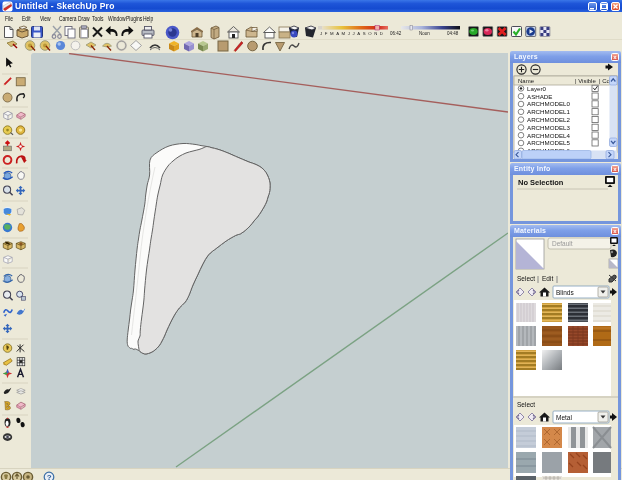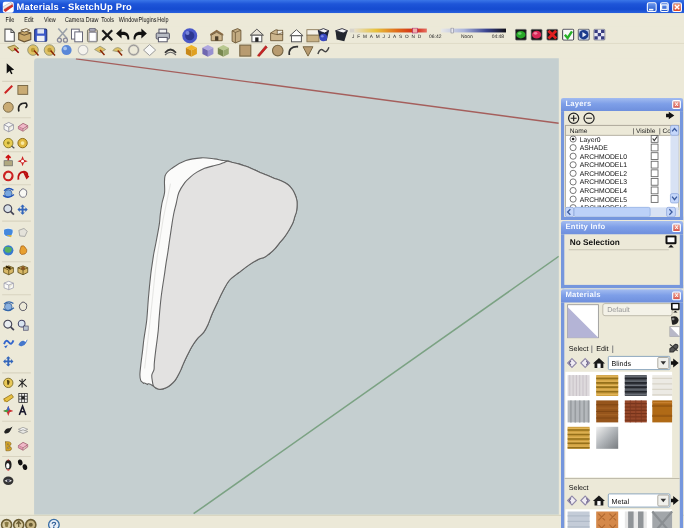--- a/index.html
+++ b/index.html
@@ -18,32 +18,32 @@
 #tb1 { left:0; top:24px; width:622px; height:16px; background:#ece9d8; border-bottom:1px solid #e0dcc8; }
 #tb2 { left:0; top:40px; width:622px; height:13px; background:#ece9d8; }
 .ic { position:absolute; }
 
 #leftbar { left:0; top:53px; width:31px; height:414px; background:#ece9d8; }
 
 #canvas { left:31px; top:53px; width:477px; height:415px; background:#c5cfd0; border-radius:3px 0 0 0; }
 
 #statusbar { left:0; top:468px; width:622px; height:12px; background:#ece9d8; border-top:1px solid #d8d4c0; }
 
-.pw { background:#ece9d8; border:3px solid #7596dd; border-top:none;margin-top:38px; }
+.pw { background:#ece9d8; border:3px solid #7596dd; border-top:none; }
 .pwtitle { position:absolute; left:-3px; top:-12px; height:12px; color:#f4f8ff; font-weight:bold;
   font-size:7px; padding:2px 0 0 4px; letter-spacing:0.2px;
   background:linear-gradient(#a3bcf0 0%, #7e9fe8 45%, #6e8fdd 100%); border-radius:2px 2px 0 0; }
 .pwx { position:absolute; top:-10px; width:8px; height:8px; background:linear-gradient(#f2a695,#d9564a);
   border:1px solid #fff; border-radius:1.5px; color:#fff; font-size:6px; font-weight:bold;
   text-align:center; line-height:6px; }
 </style>
 </head>
 <body>
 <div id="titlebar" class="abs"></div>
-<div id="titletext" class="abs">Materials - SketchUp Pro</div>
+<div id="titletext" class="abs">Untitled - SketchUp Pro</div>
 <svg class="abs" style="left:2px;top:1px" width="11" height="11" viewBox="0 0 11 11">
   <rect x="0.5" y="0.5" width="10" height="10" rx="2" fill="#fff"></rect>
   <path d="M1 8 L9 2 L10 5 L3 10 Z" fill="#d03028"></path>
   <path d="M1 5 L8 1 L9 3 L2 7 Z" fill="#f0f0f0" stroke="#888" stroke-width="0.3"></path>
 </svg>
 <div class="winbtn abs" style="left:588px;background:linear-gradient(#6f9bef,#2256c8)"></div>
 <div class="winbtn abs" style="left:599.5px;background:linear-gradient(#6f9bef,#2256c8)"></div>
 <div class="winbtn abs" style="left:611px;background:linear-gradient(#f2a37f,#dd4726)"></div>
 <svg class="abs" style="left:588px;top:1.5px" width="33" height="9" viewBox="0 0 33 9">
   <rect x="2" y="6" width="4" height="1.5" fill="#fff"></rect>

